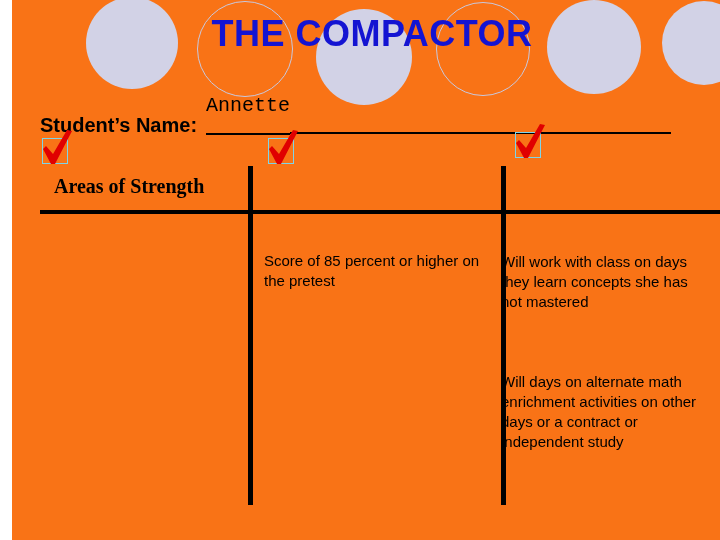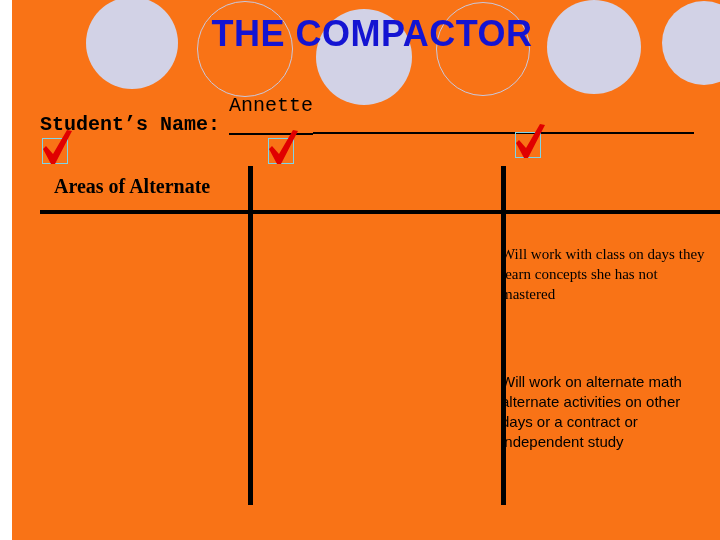--- a/index.html
+++ b/index.html
@@ -66,21 +66,21 @@
   #name-row {
     position: absolute;
     left: 28px;
     top: 96px;
     z-index: 3;
     display: flex;
     align-items: flex-end;
     white-space: nowrap;
   }
   #name-label {
-    font-family: Liberation Mono, monospace;
+    font-family: Liberation Sans, sans-serif;
     font-weight: bold;
     font-size: 20px;
     color: #000000;
     line-height: 1;
   }
   #name-value {
     font-family: Liberation Mono, monospace;
     font-size: 20px;
     color: #000000;
     line-height: 1;
@@ -165,23 +165,22 @@
     top: 241px;
     width: 170px;
   }
   #cell-mastery {
     left: 252px;
     top: 251px;
     width: 225px;
   }
   #cell-alt-1 {
     left: 489px;
-    top: 244px;
+    top: 252px;
     width: 210px;
-    font-family: Liberation Serif, serif;
   }
   #cell-alt-2 {
     left: 489px;
     top: 372px;
     width: 215px;
   }
 </style>
 </head>
 <body>
 
@@ -218,22 +217,23 @@
     </svg>
   </div>
 
   <div class="checkmark" style="left:497px; top:122px;">
     <span class="check-box" style="border-color: rgb(127, 212, 232);"></span>
     <svg class="check-glyph" width="44" height="40" viewBox="0 0 44 40">
       <path d="M7 21 L10 18 L17 26 L31 2 L36 3 L19 36 L15 36 Z" fill="#e00000"></path>
     </svg>
   </div>
 
-  <div class="col-header" id="header-0">Areas of Alternate</div>
+  <div class="col-header" id="header-0">Areas of Strength</div>
 
   <div id="header-rule"></div>
   <div class="v-divider" id="divider-1"></div>
   <div class="v-divider" id="divider-2"></div>
 
+  <div class="cell" id="cell-mastery">Score of 85 percent or higher on the pretest</div>
   <div class="cell" id="cell-alt-1">Will work with class on days they learn concepts she has not mastered</div>
-  <div class="cell" id="cell-alt-2">Will work on alternate math alternate activities on other days or a contract or independent study</div>
+  <div class="cell" id="cell-alt-2">Will days on alternate math enrichment activities on other days or a contract or independent study</div>
 
 </div>
 
 </body></html>

